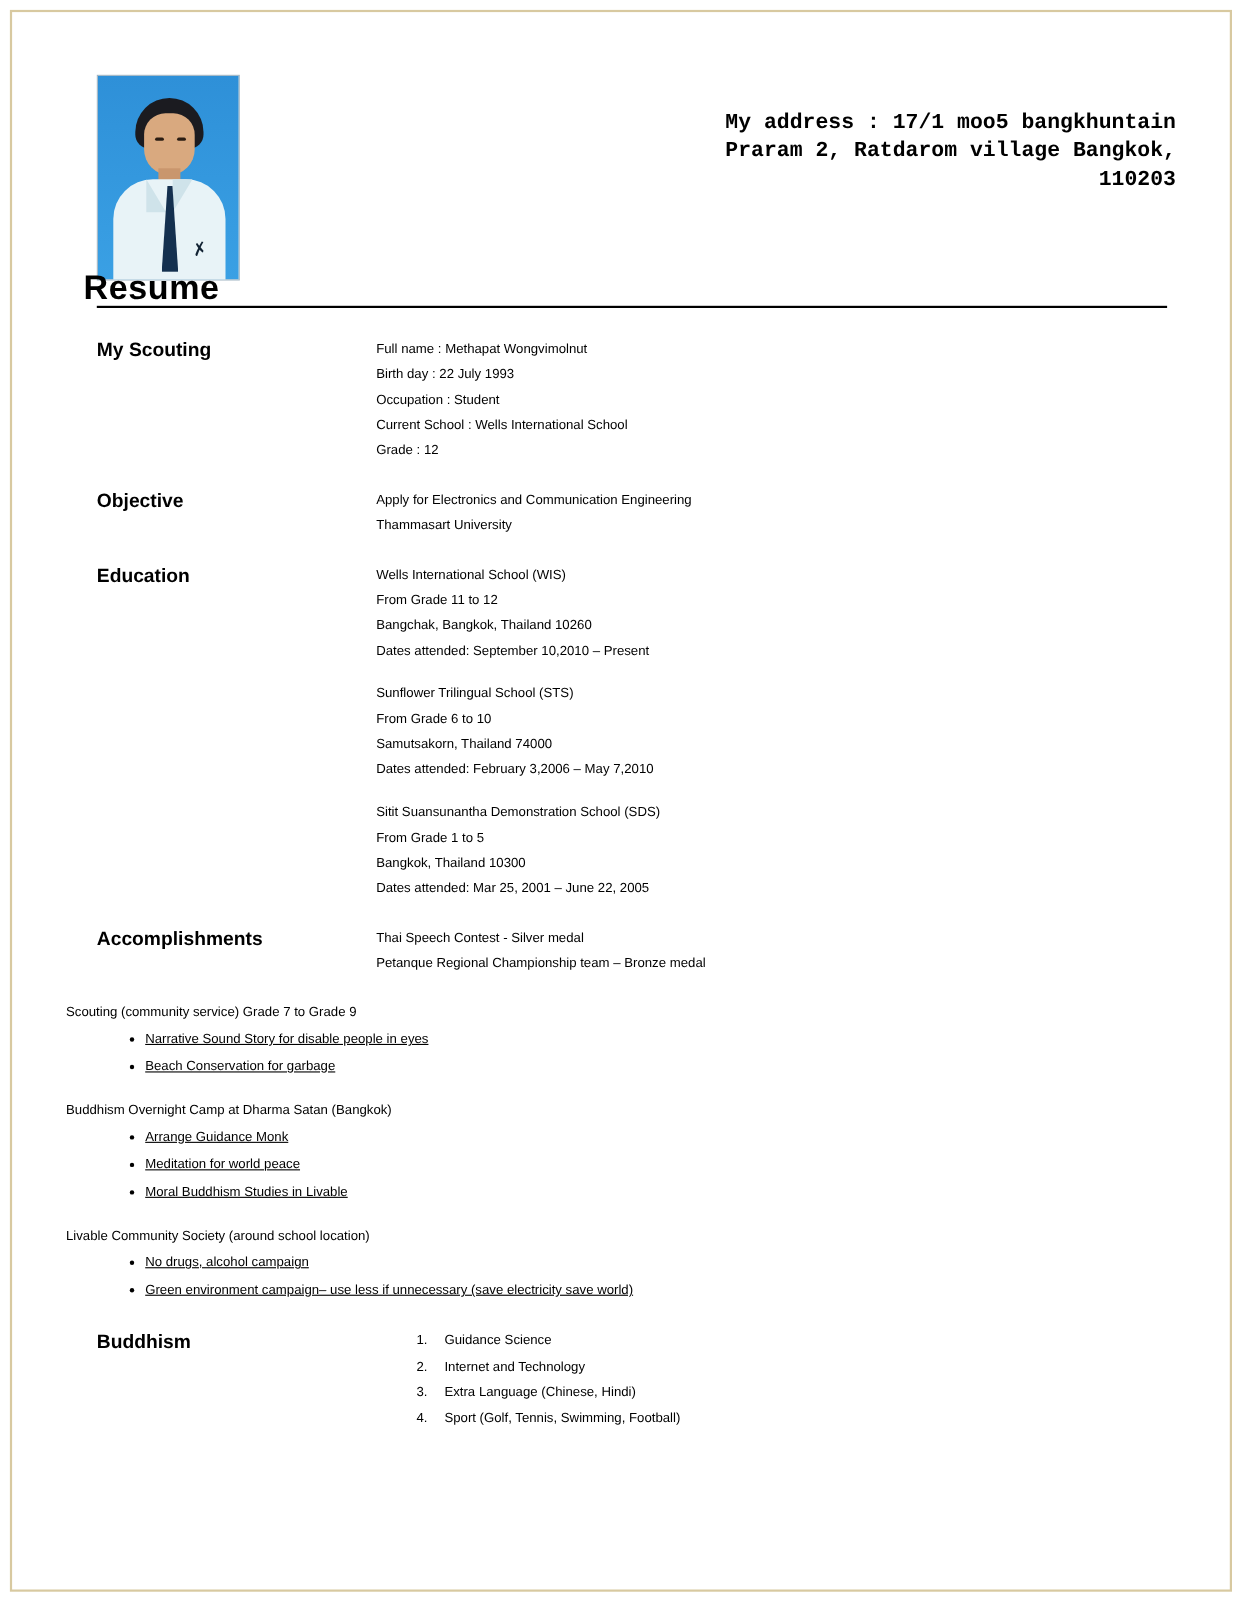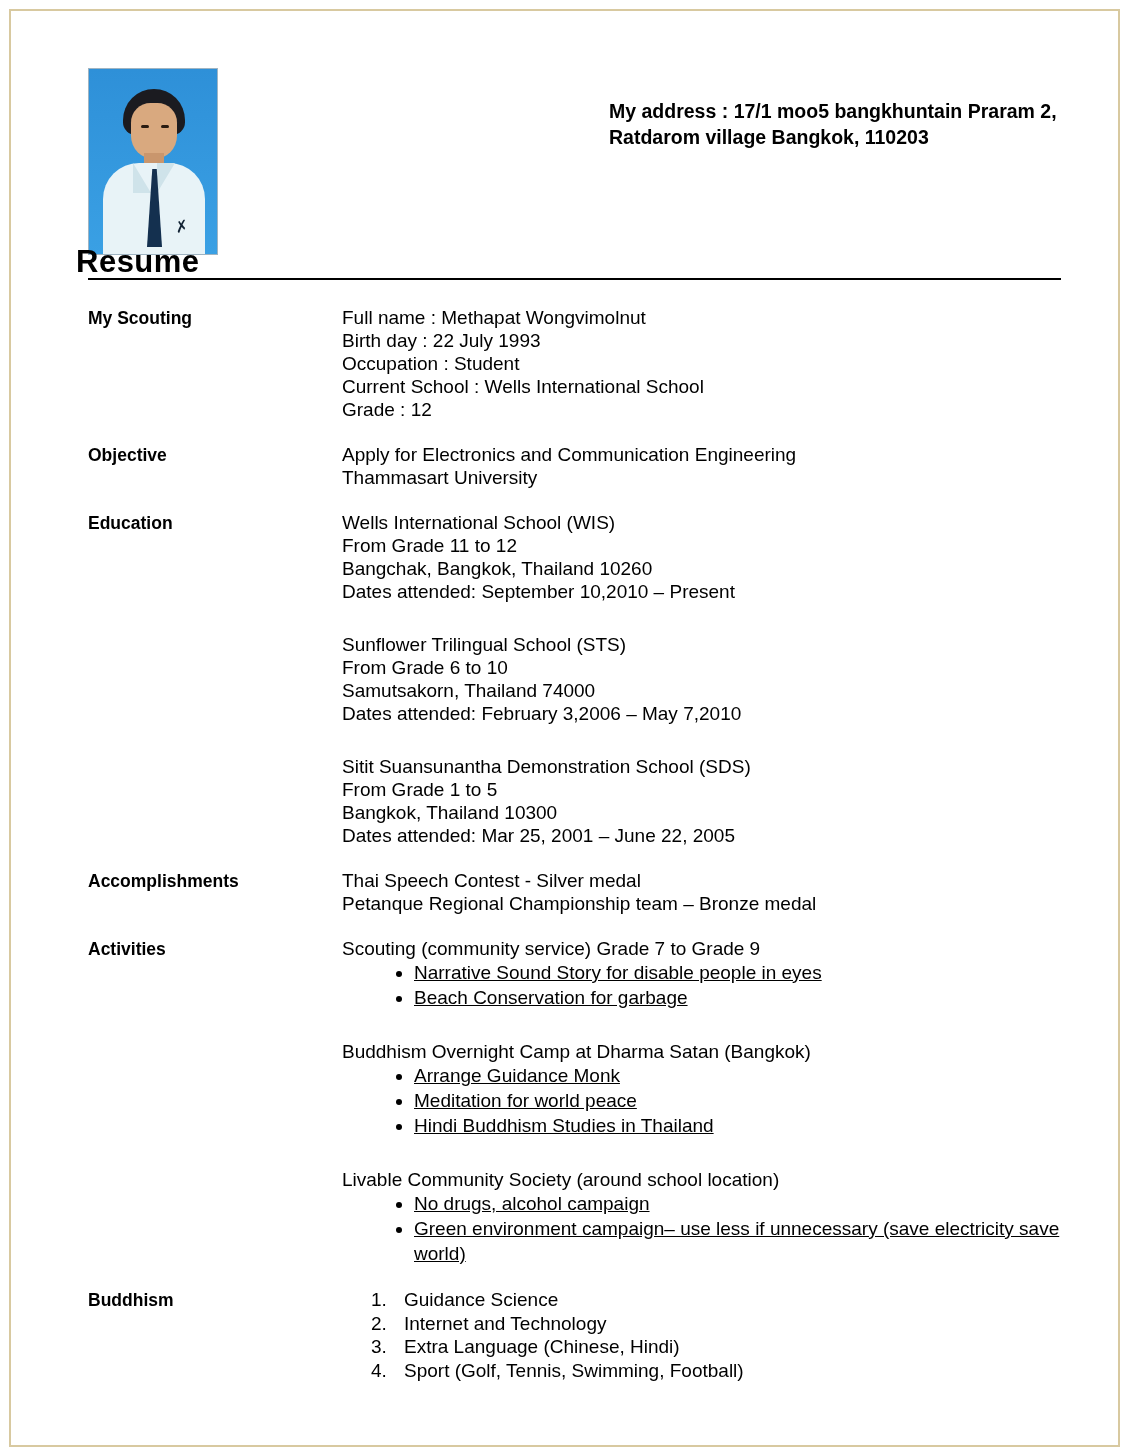--- a/index.html
+++ b/index.html
@@ -127,23 +127,25 @@
     top: 148px;
     font-size: 16px;
     color: #123;
     transform: rotate(-12deg);
   }
   .address {
     position: absolute;
     right: 0;
     top: 56px;
     width: 460px;
+    text-align: right;
     font-weight: bold;
     font-size: 19.5px;
     line-height: 26px;
+    font-family: Liberation Mono, monospace;
   }
   
   .resume-title-row {
     position: relative;
     margin-top: 2px;
     height: 40px;
   }
   .resume-title {
     position: absolute;
     left: 16px;
@@ -168,25 +170,25 @@
     width: 282px;
     padding-left: 28px;
     box-sizing: border-box;
     font-weight: bold;
     font-size: 17.5px;
     line-height: 23px;
     padding-top: 1px;
   }
   .sec-body {
     flex: 1;
-    font-size: 19px;
+    font-size: 12px;
     line-height: 23px;
   }
   .sec-body .line { display: block; }
-  .block + .block { margin-top: 30px; }
+  .block + .block { margin-top: 16px; }
   ul.bullets {
     margin: 0;
     padding-left: 72px;
     list-style: disc;
   }
   ul.bullets li {
     margin: 0;
     padding: 0;
     line-height: 25px;
     text-decoration: underline;
@@ -280,35 +282,34 @@
 
     <div class="section">
       <div class="sec-label">Accomplishments</div>
       <div class="sec-body">
         <span class="line">Thai Speech Contest - Silver medal</span>
         <span class="line">Petanque Regional Championship team – Bronze medal</span>
       </div>
     </div>
 
     <div class="section">
-      <div class="sec-label">Activities</div>
       <div class="sec-body">
         <div class="block">
           <span class="line">Scouting (community service) Grade 7 to Grade 9</span>
           <ul class="bullets">
             <li>Narrative Sound Story for disable people in eyes</li>
             <li>Beach Conservation for garbage</li>
           </ul>
         </div>
         <div class="block">
           <span class="line">Buddhism Overnight Camp at Dharma Satan (Bangkok)</span>
           <ul class="bullets">
             <li>Arrange Guidance Monk</li>
             <li>Meditation for world peace</li>
-            <li>Hindi Buddhism Studies in Thailand</li>
+            <li>Moral Buddhism Studies in Livable</li>
           </ul>
         </div>
         <div class="block">
           <span class="line">Livable Community Society (around school location)</span>
           <ul class="bullets">
             <li>No drugs, alcohol campaign</li>
             <li>Green environment campaign– use less if unnecessary (save electricity save world)</li>
           </ul>
         </div>
       </div>

